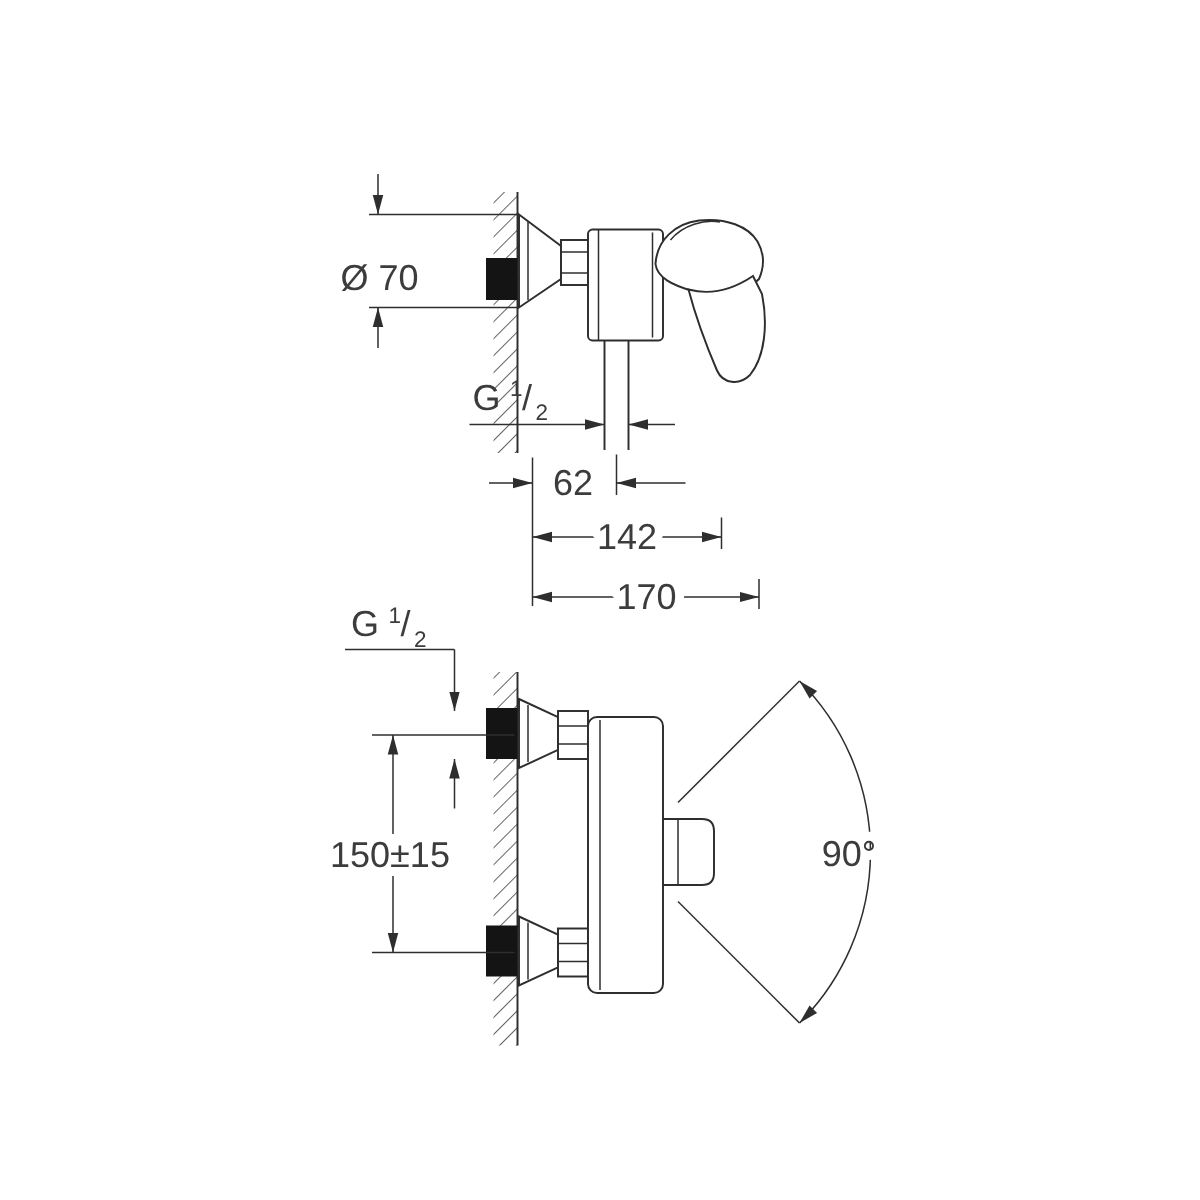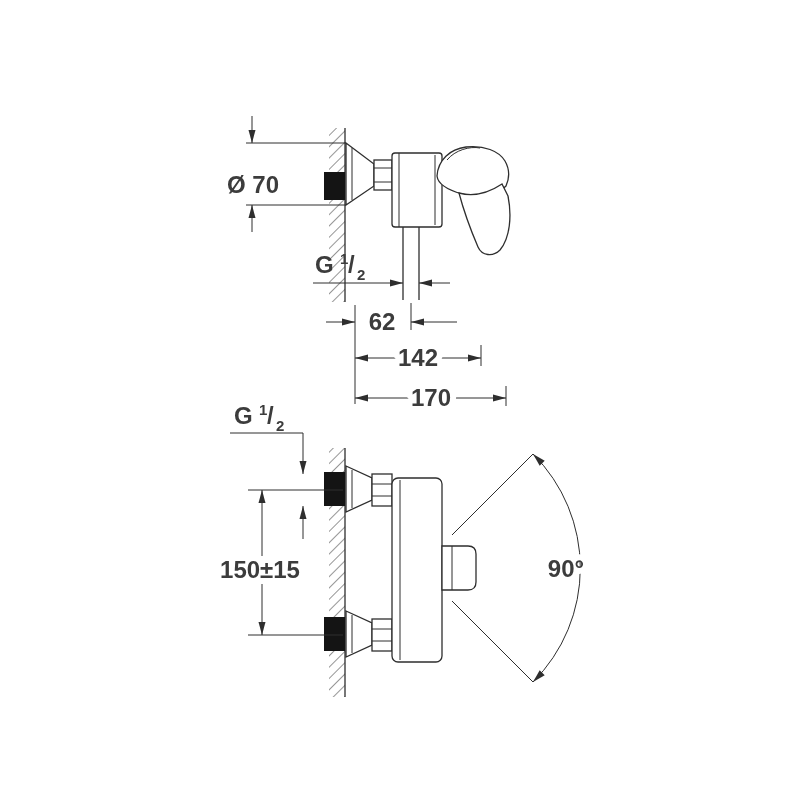--- a/index.html
+++ b/index.html
@@ -1,19 +1,19 @@
 <!DOCTYPE html>
 <html style="--line: #2e2e2e; --text: #3c3c3c; --background: #ffffff; --fill_dark: #141414;"><head>
 <meta charset="utf-8">
 <style>
   :root{
     --line:#2e2e2e; --text:#3c3c3c; --background:#ffffff; --fill_dark:#141414;
   }
   html,body{margin:0;padding:0;background:var(--background);}
-  .canvas{width:800px;height:800px;background:var(--background);position:relative;overflow:hidden;font-weight:bold;}
+  .canvas{width:800px;height:800px;background:var(--background);position:relative;overflow:hidden;}
   svg{display:block;}
   .ln{stroke:var(--line);stroke-width:1.3;fill:none;stroke-linecap:butt;}
   .dim{stroke:var(--line);stroke-width:1;fill:none;}
   .wf{fill:var(--background);stroke:var(--line);stroke-width:1.3;}
   .dark{fill:var(--fill_dark);stroke:none;}
   .mk{fill:var(--line);stroke:none;}
   .txt{font-family:"Liberation Sans","DejaVu Sans",sans-serif;font-size:24px;fill:var(--text);stroke:none;}
   .txt-small{font-size:15px;}
   .halo{paint-order:stroke;stroke:var(--background);stroke-width:12px;stroke-linejoin:round;}
   .mid{text-anchor:middle;}

